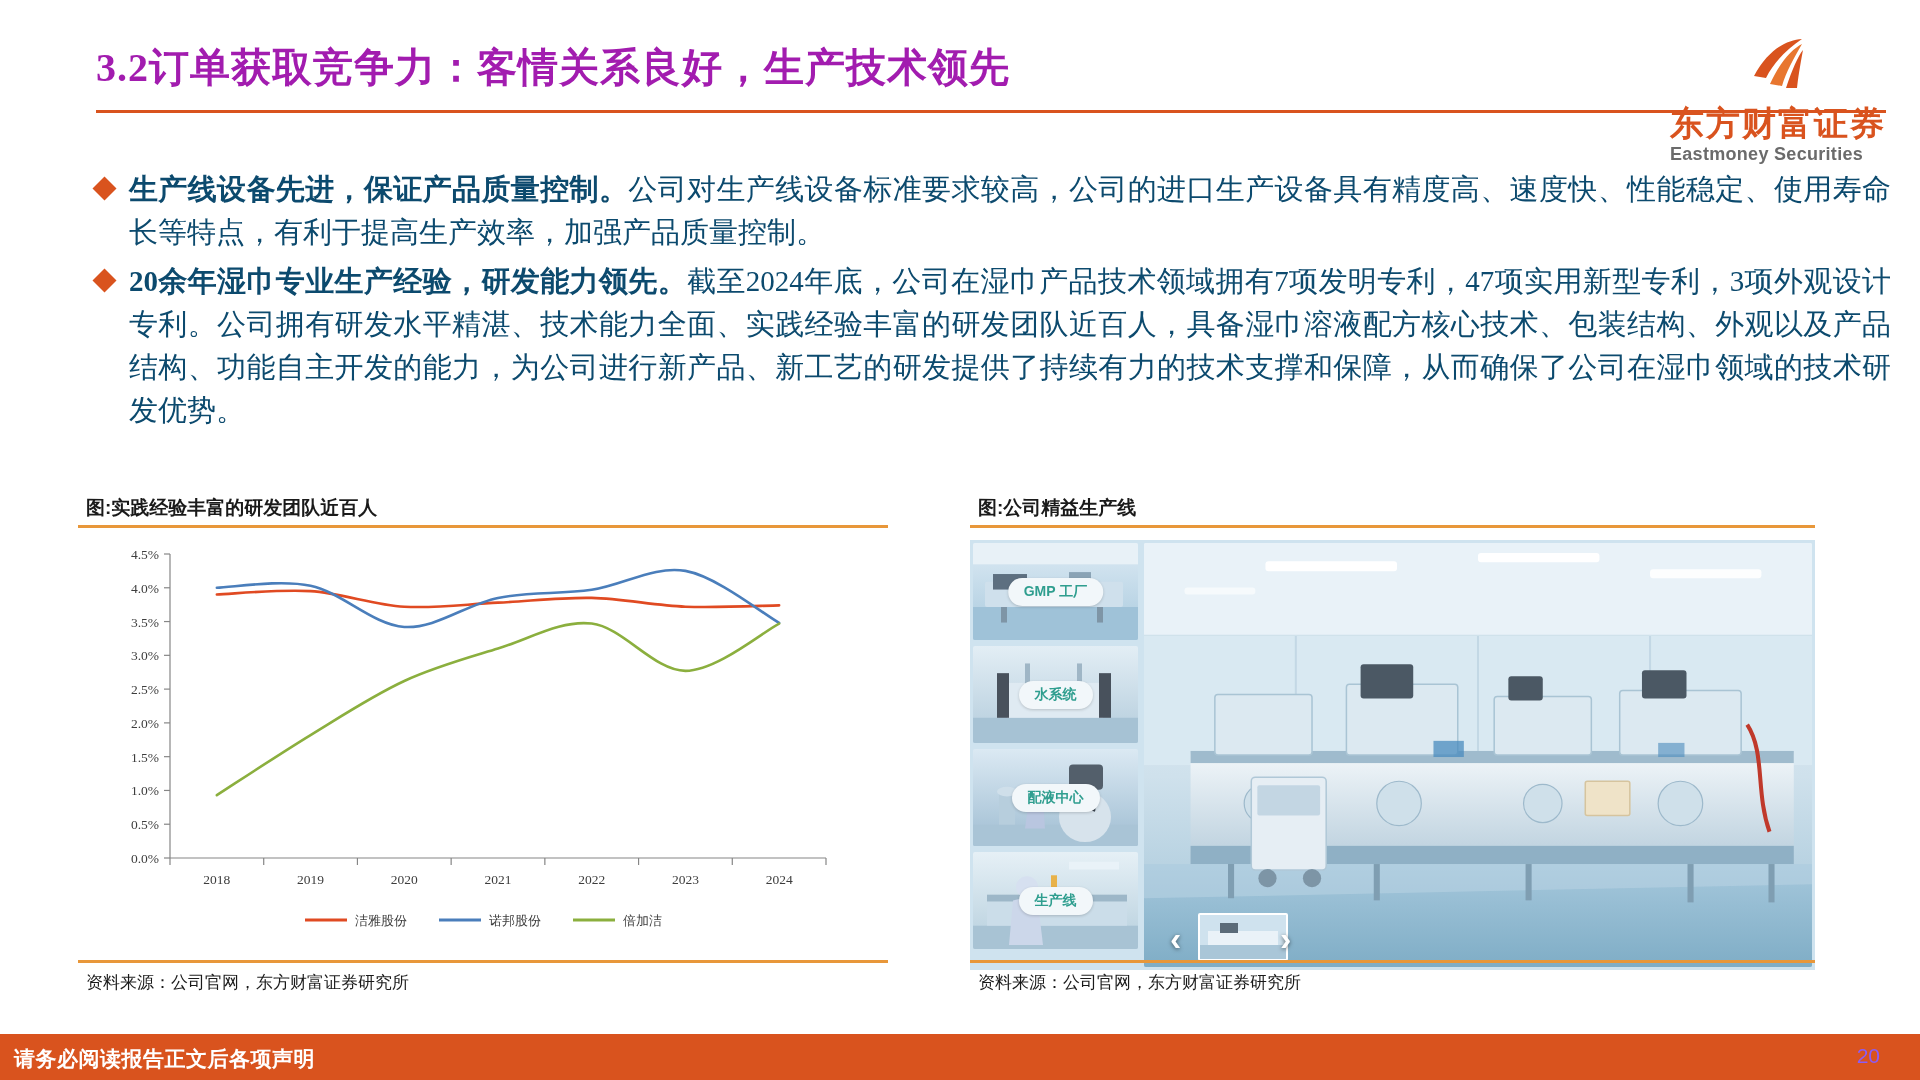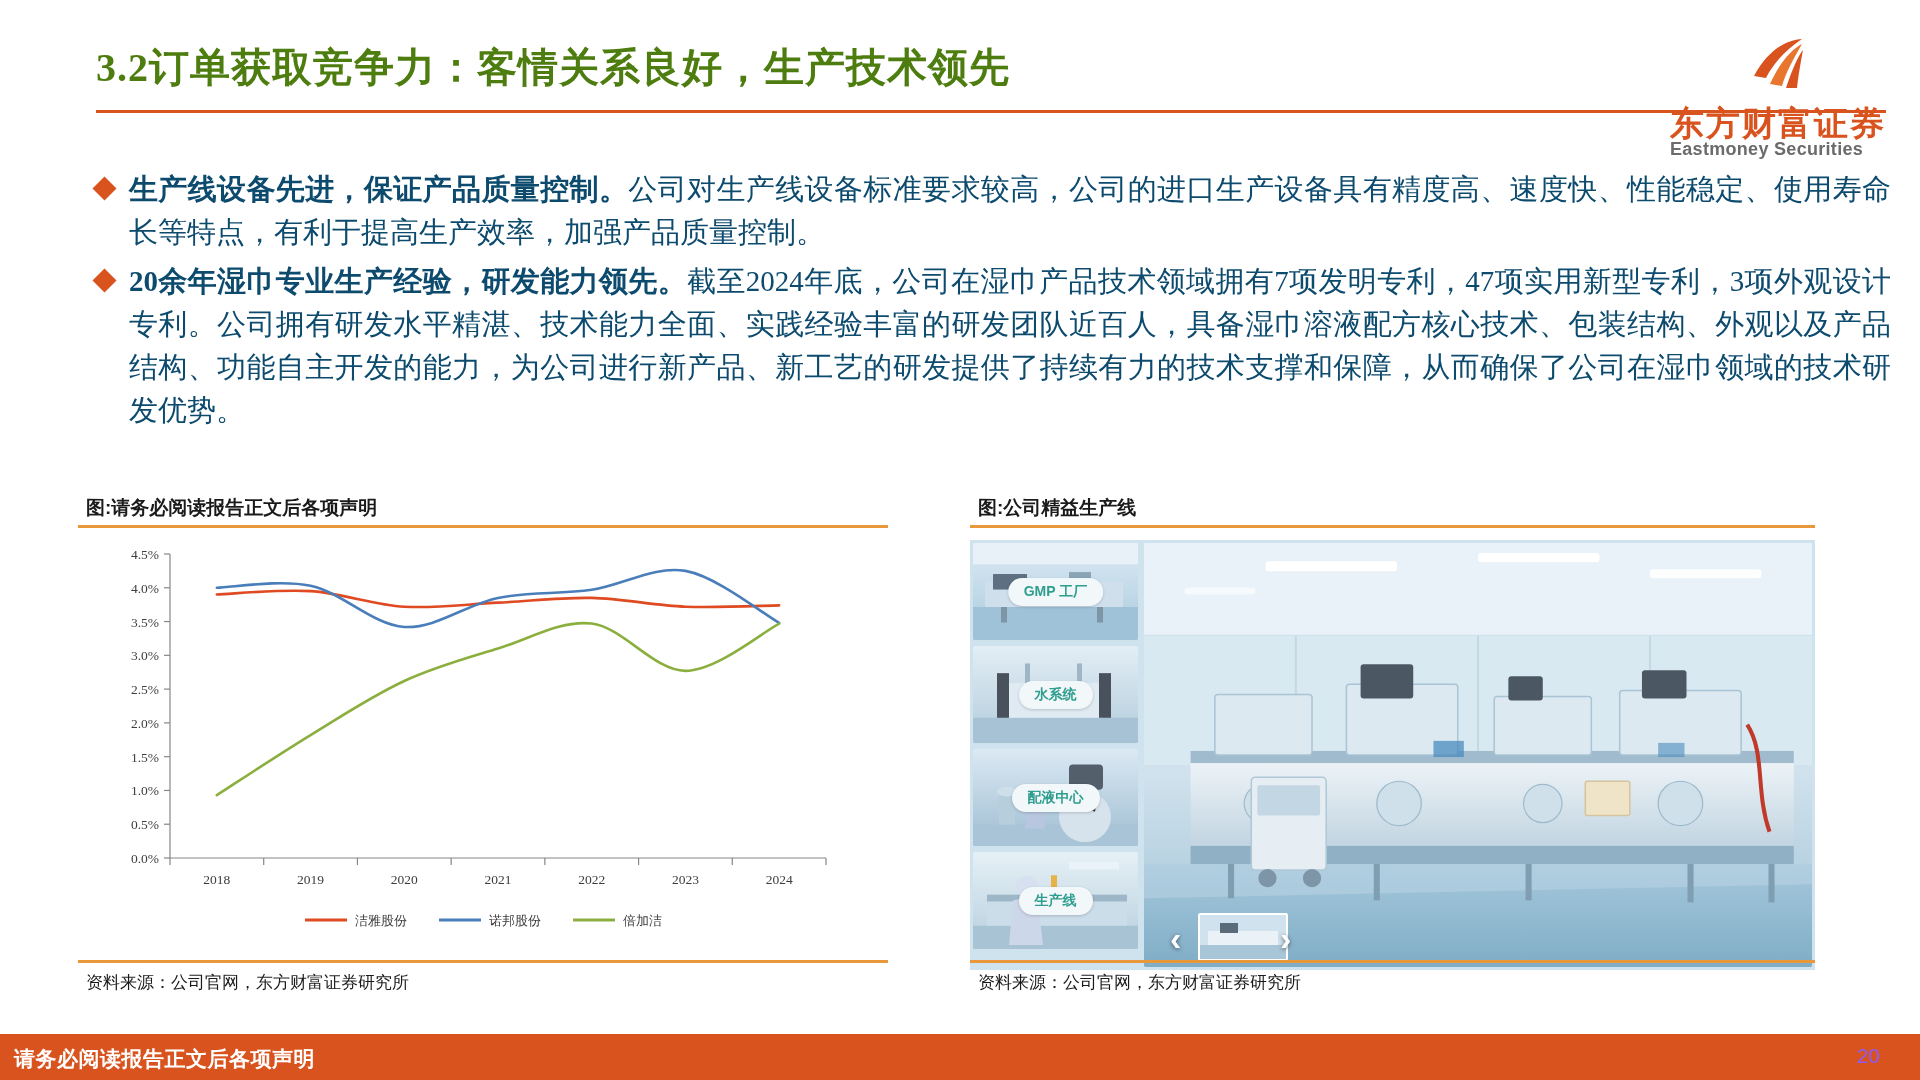--- a/index.html
+++ b/index.html
@@ -6,29 +6,29 @@
   body{
     width:1920px;height:1080px;overflow:hidden;background:#ffffff;
     font-family:"Liberation Serif","DejaVu Serif",serif;
     -webkit-font-smoothing:antialiased;
   }
   .slide{position:relative;width:1920px;height:1080px;background:#fff;}
 
   
   .title{
     position:absolute;left:96px;top:40px;
-    font-size:40px;font-weight:bold;color:#4d7c0f;
+    font-size:40px;font-weight:bold;color:#a21caf;
     letter-spacing:1px;white-space:nowrap;
   }
   .logo-wrap{position:absolute;right:34px;top:36px;display:flex;align-items:center;gap:14px;flex-direction:column;}
   .logo-mark{width:56px;height:56px;flex:0 0 auto;}
   .logo-txt{display:flex;flex-direction:column;line-height:1;}
   .logo-cn{font-size:34px;font-weight:bold;color:#D9531E;letter-spacing:2px;
            font-family:"Liberation Sans","DejaVu Sans",sans-serif;}
-  .logo-en{font-size:18px;font-weight:bold;color:#6b6b6b;letter-spacing:.3px;
+  .logo-en{font-size:18px;font-weight:bold;color:#6b6b6b;letter-spacing:.3px;margin-top:5px;
            font-family:"Liberation Sans","DejaVu Sans",sans-serif;}
   .header-rule{position:absolute;left:96px;top:110px;width:1790px;height:3px;background:#D9531E;}
 
   
   .body-text{position:absolute;left:96px;top:168px;width:1795px;}
   .bullet{position:relative;display:flex;align-items:flex-start;margin-bottom:6px;}
   .dia{
     flex:0 0 auto;width:17px;height:17px;background:#D9531E;
     transform:rotate(45deg);margin-top:12px;margin-right:16px;
   }
@@ -122,21 +122,21 @@
     </div>
 
     <div class="bullet">
       <span class="dia"></span>
       <span class="btxt"><b>20余年湿巾专业生产经验，研发能力领先。</b><span>截至2024年底，公司在湿巾产品技术领域拥有7项发明专利，47项实用新型专利，3项外观设计专利。公司拥有研发水平精湛、技术能力全面、实践经验丰富的研发团队近百人，具备湿巾溶液配方核心技术、包装结构、外观以及产品结构、功能自主开发的能力，为公司进行新产品、新工艺的研发提供了持续有力的技术支撑和保障，从而确保了公司在湿巾领域的技术研发优势。</span></span>
     </div>
 
   </div>
 
   <div id="chart-panel">
-    <div class="panel-title" style="left:8px;top:0;">图:请务必阅读报告正文后各项声明</div>
+    <div class="panel-title" style="left:8px;top:0;">图:实践经验丰富的研发团队近百人</div>
     <div class="panel-rule" style="left:0;top:30px;width:810px;"></div>
 
     <div class="chart-area">
       <svg id="chart-svg" width="810" height="420" viewBox="0 0 810 420">
           <line x1="92" y1="14" x2="92" y2="318" stroke="#868686" stroke-width="1.2"></line>
           <line x1="92" y1="318" x2="748" y2="318" stroke="#868686" stroke-width="1.2"></line>
           <line x1="86" y1="318" x2="92" y2="318" stroke="#868686" stroke-width="1.2"></line>
           <text x="81" y="323" text-anchor="end" font-size="13.5" fill="#3d3d3d">0.0%</text>
           <line x1="86" y1="284.22222222222223" x2="92" y2="284.22222222222223" stroke="#868686" stroke-width="1.2"></line>
           <text x="81" y="289.22222222222223" text-anchor="end" font-size="13.5" fill="#3d3d3d">0.5%</text>

